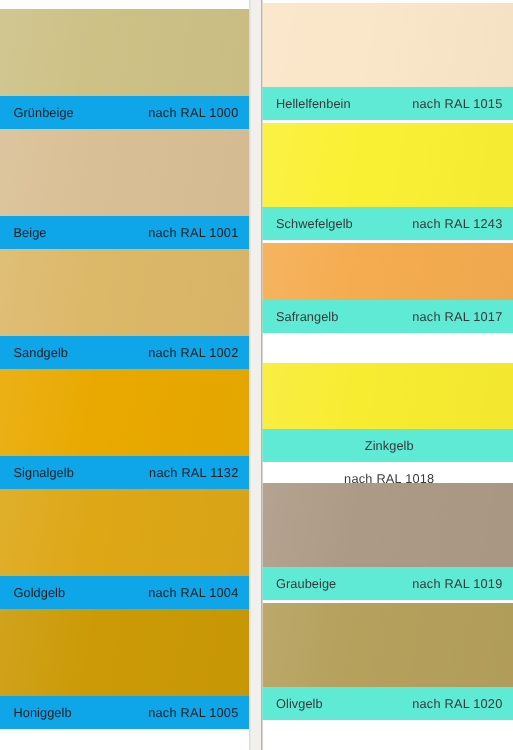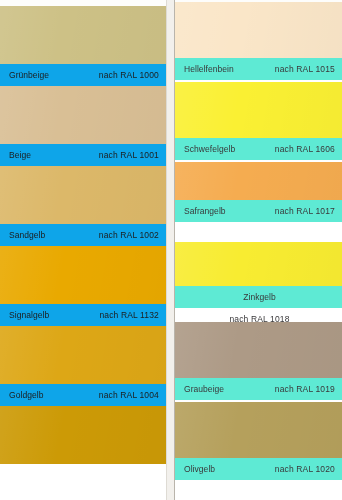--- a/index.html
+++ b/index.html
@@ -149,39 +149,43 @@
       <div class="swatch-color" style="background:#dda716;"></div>
     </div>
     <div class="label-strip" style="top:384px;text-align:center;">
       <span class="label-name">Goldgelb</span>
       <span class="label-code">nach RAL 1004</span>
     </div>
 
     <div class="swatch-block" style="top:406px;height:58px;">
       <div class="swatch-color" style="background:#cc9a06;"></div>
     </div>
+    <div class="label-strip" style="top:464px;">
+      <span class="label-name">Honiggelb</span>
+      <span class="label-code">nach RAL 1005</span>
+    </div>
 
   </div>
 
   <div class="column col-right">
 
     <div class="swatch-block" style="top:2px;height:56px;">
       <div class="swatch-color" style="background:#fae6c8;"></div>
     </div>
     <div class="label-strip" style="top:58px;">
       <span class="label-name">Hellelfenbein</span>
       <span class="label-code">nach RAL 1015</span>
     </div>
 
     <div class="swatch-block" style="top:82px;height:56px;">
       <div class="swatch-color" style="background:#faf033;"></div>
     </div>
     <div class="label-strip" style="top:138px;">
       <span class="label-name">Schwefelgelb</span>
-      <span class="label-code">nach RAL 1606</span>
+      <span class="label-code">nach RAL 1243</span>
     </div>
 
     <div class="swatch-block" style="top:162px;height:56px;">
       <div class="swatch-color" style="background:#f5ac50;"></div>
     </div>
     <div class="label-strip" style="top:200px;">
       <span class="label-name">Safrangelb</span>
       <span class="label-code">nach RAL 1017</span>
     </div>
 

